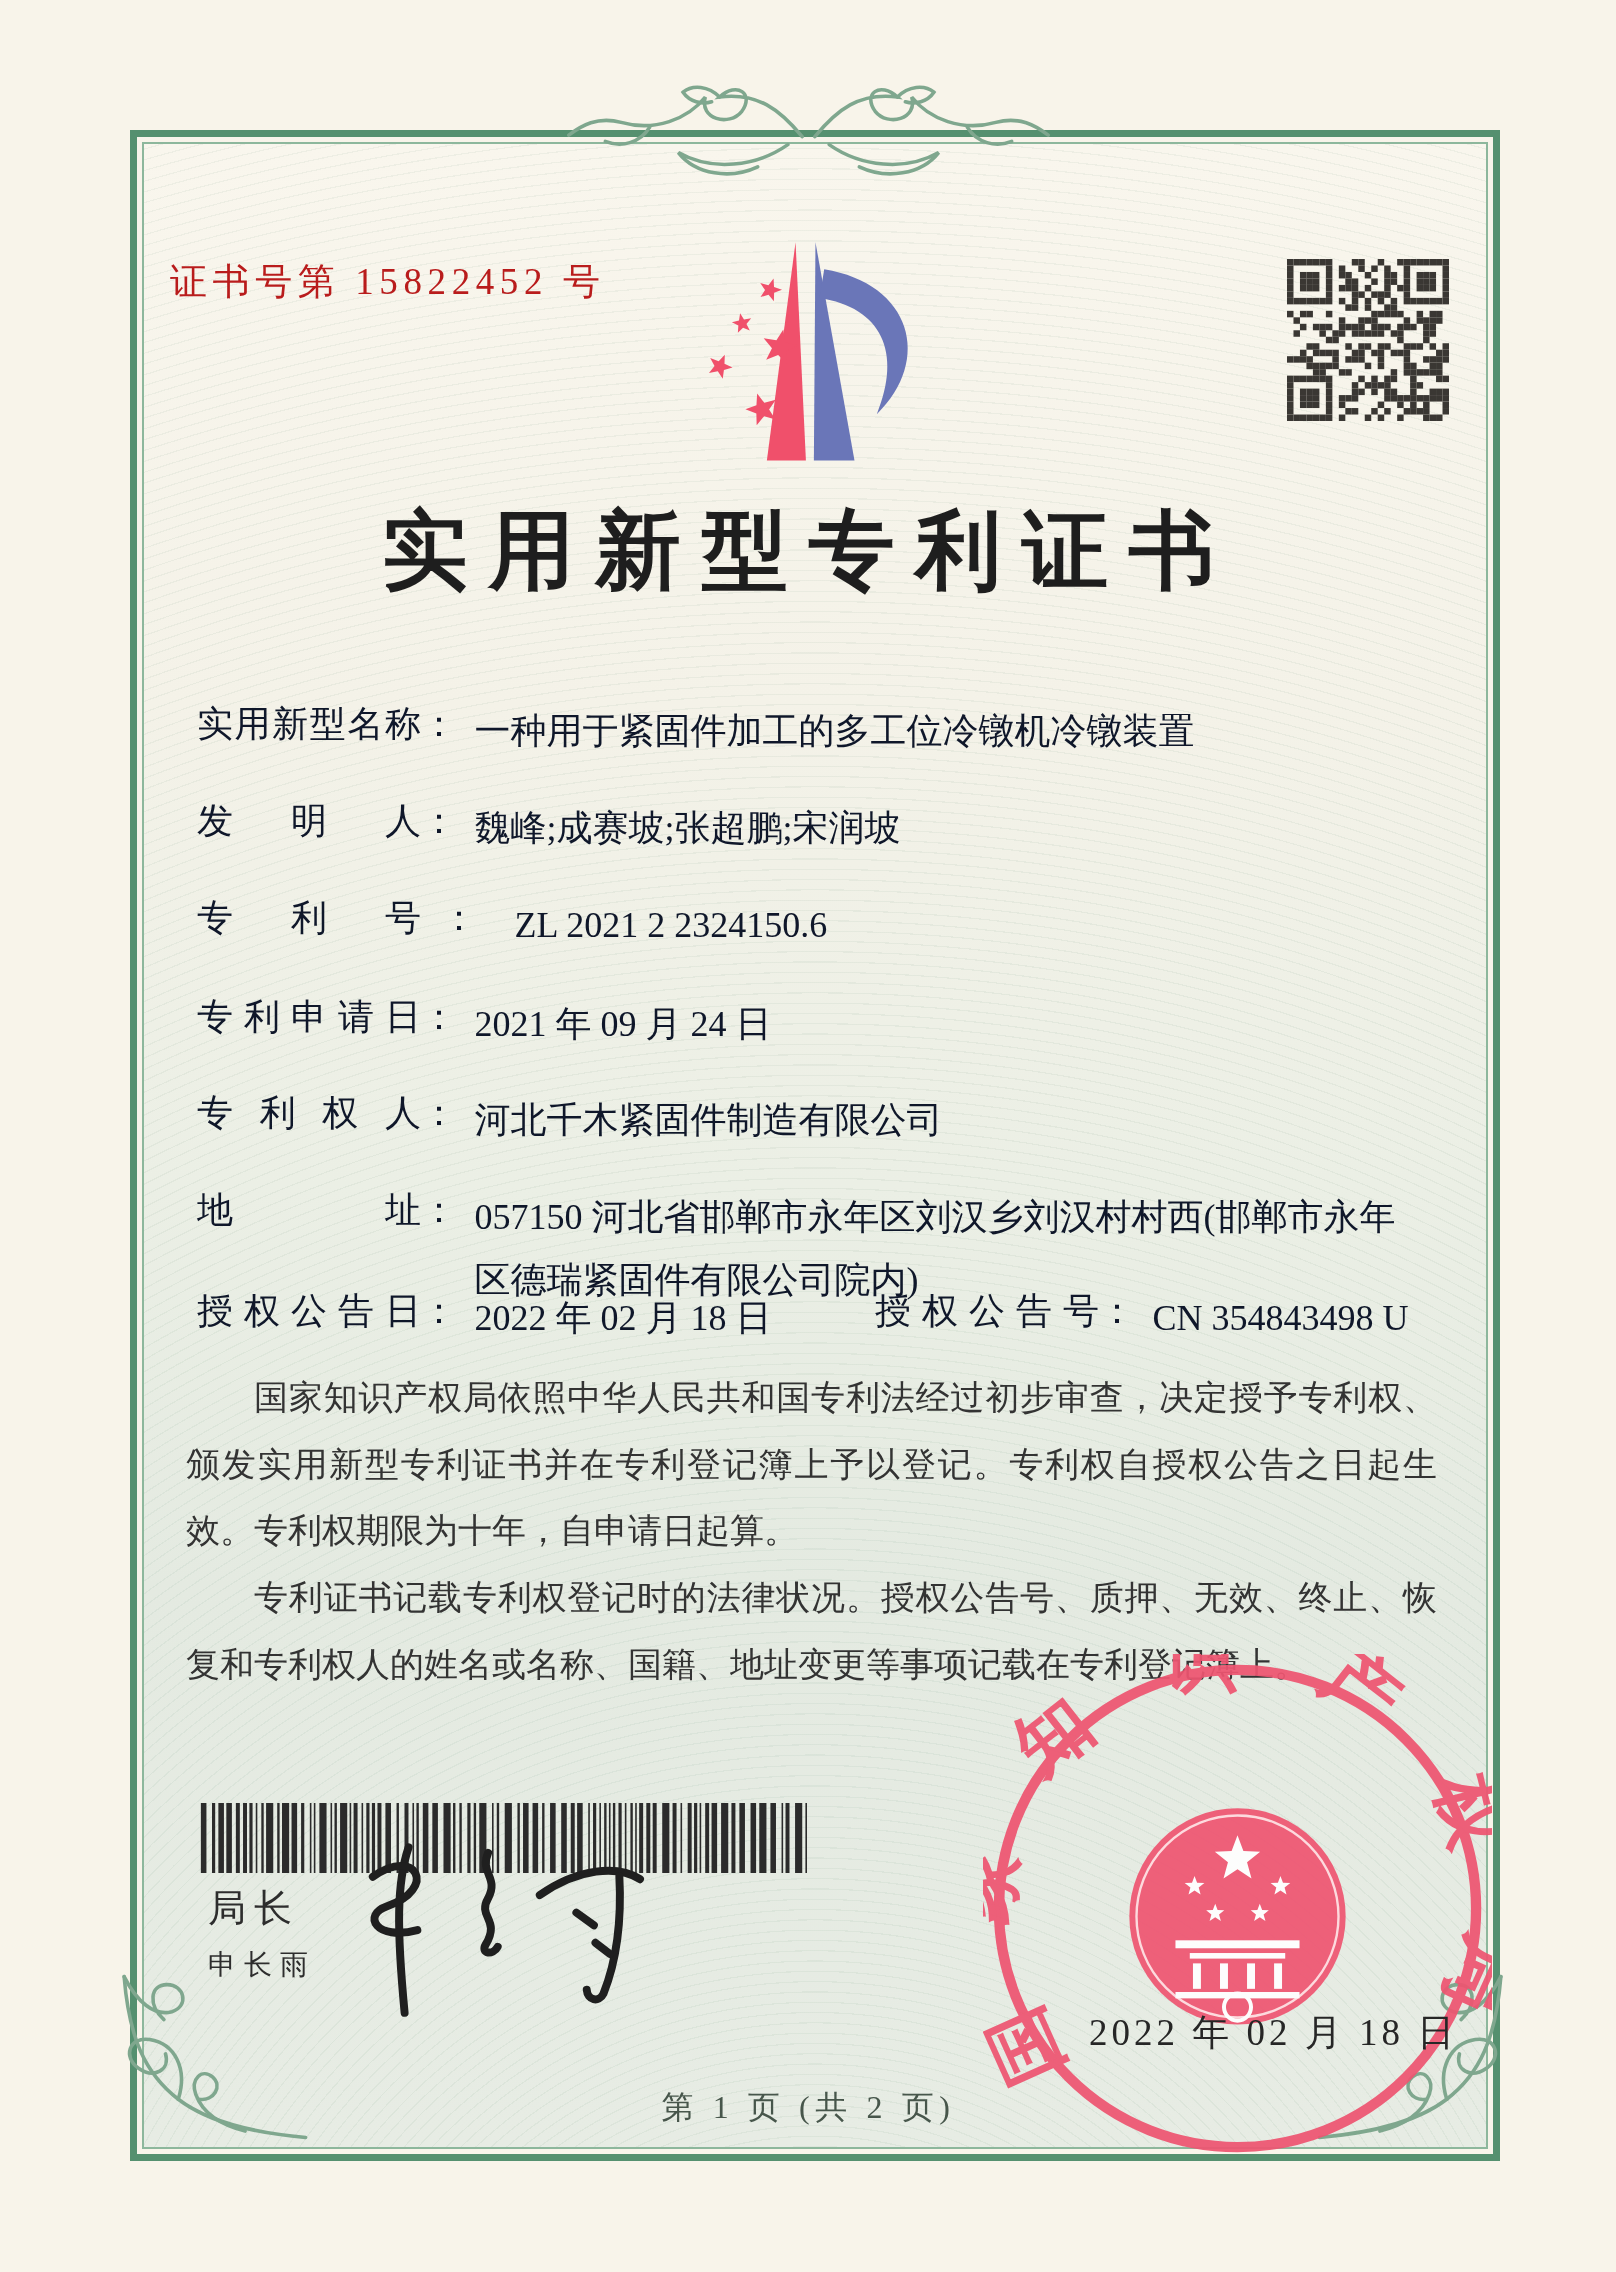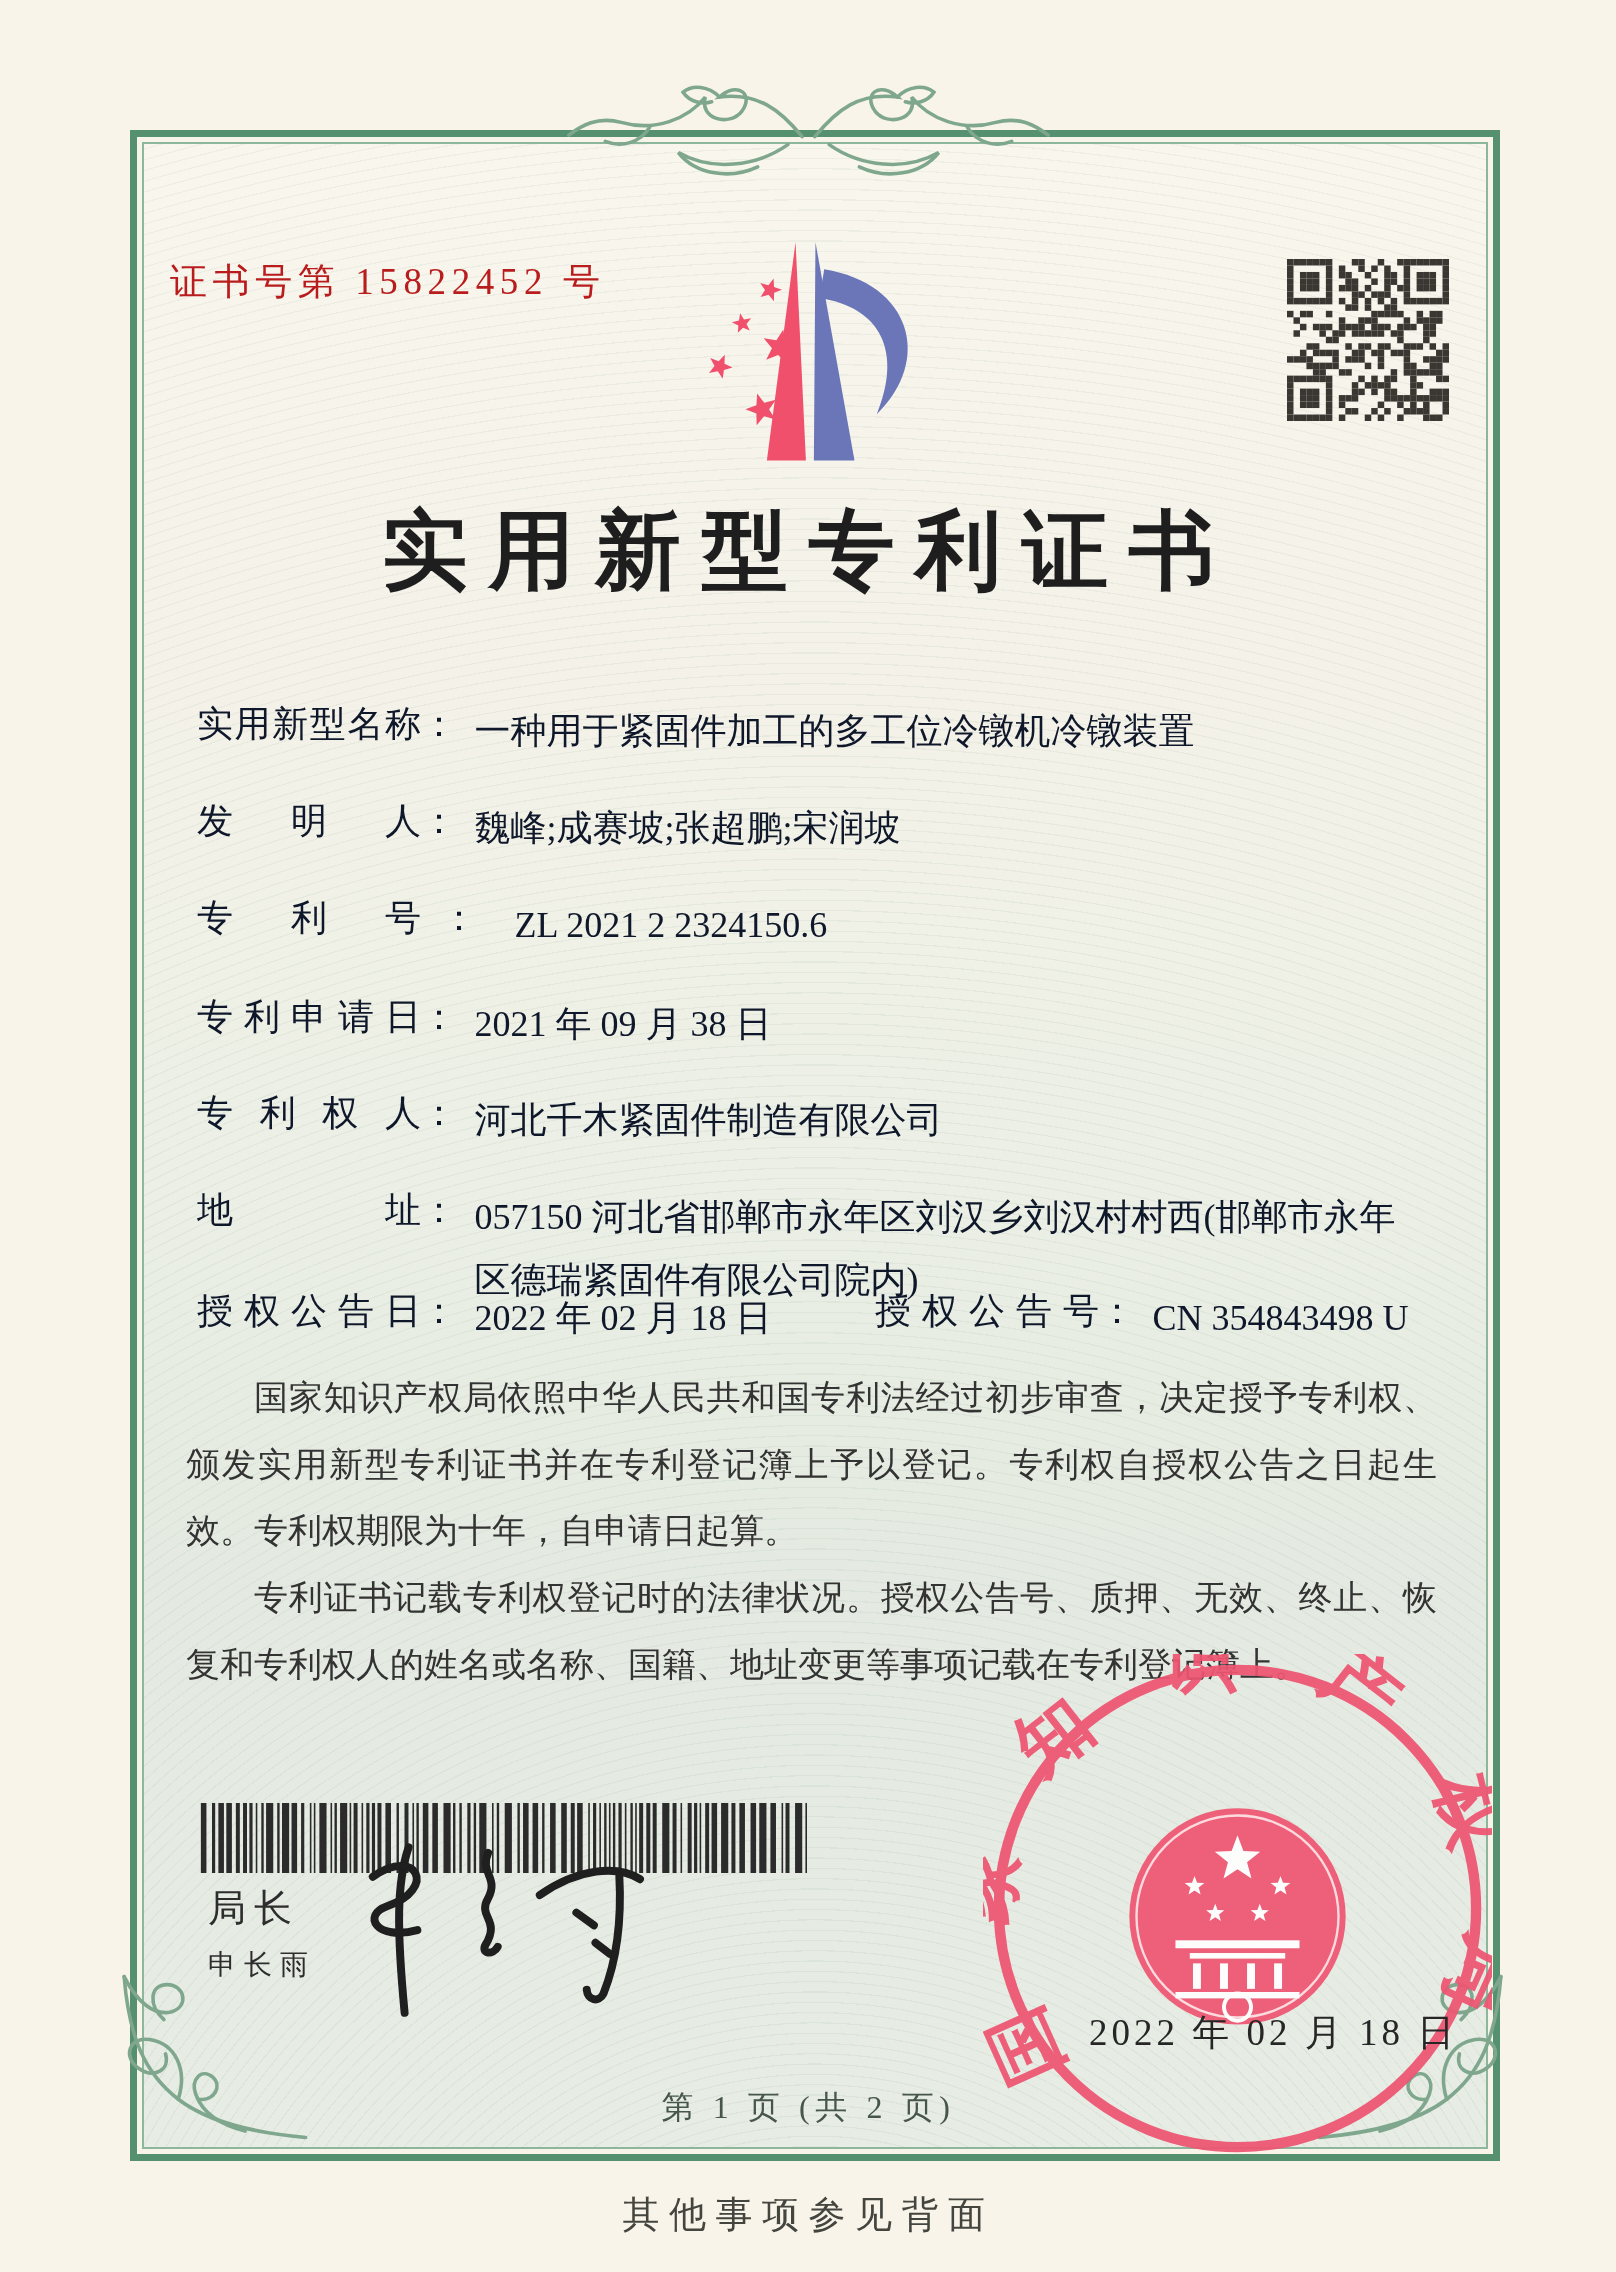--- a/index.html
+++ b/index.html
@@ -462,21 +462,21 @@
       <span class="fvalue">魏峰;成赛坡;张超鹏;宋润坡</span>
     </div>
     <div class="field-row row-pno">
       <span class="flabel">专利号</span>
         <span class="fcolon">：</span>
       <span class="fvalue">ZL 2021 2 2324150.6</span>
     </div>
     <div class="field-row row-fdate">
       <span class="flabel">专利申请日</span>
         <span class="fcolon">：</span>
-      <span class="fvalue">2021 年 09 月 38 日</span>
+      <span class="fvalue">2021 年 09 月 24 日</span>
     </div>
     <div class="field-row row-owner">
       <span class="flabel">专利权人</span>
         <span class="fcolon">：</span>
       <span class="fvalue">河北千木紧固件制造有限公司</span>
     </div>
     <div class="field-row row-addr">
       <span class="flabel">地址</span>
         <span class="fcolon">：</span>
       <span class="fvalue">057150 河北省邯郸市永年区刘汉乡刘汉村村西(邯郸市永年区德瑞紧固件有限公司院内)</span>
@@ -619,16 +619,15 @@
           <rect x="12" y="59" width="10" height="32"></rect>
           <rect x="46" y="59" width="10" height="32"></rect>
           <rect x="-78" y="95" width="156" height="8"></rect>
         </g>
         <circle cy="114" r="17" fill="none" stroke="#fff" stroke-width="5"></circle>
       </g>
     </svg>
     <div class="seal-date">2022 年 02 月 18 日</div>
 
     <div class="page-info">第 1 页 (共 2 页)</div>
-    <div class="footer-note">其他事项参见背面</div>
   </div>
 </div>
 
 
 </body></html>

